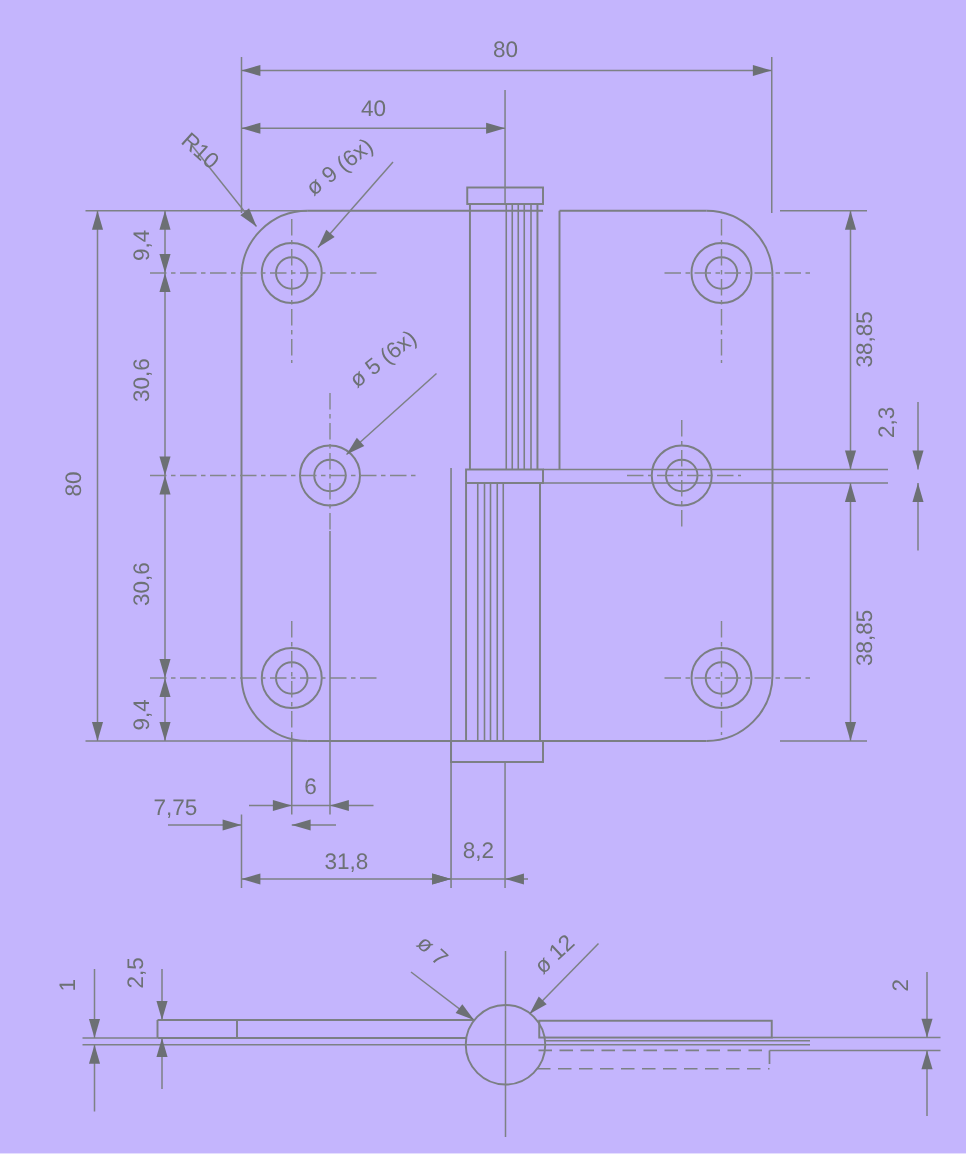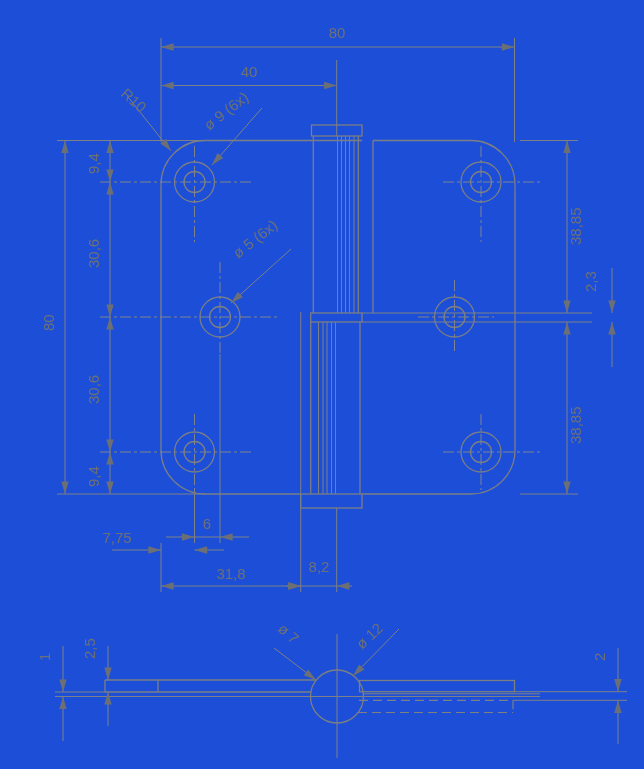--- a/index.html
+++ b/index.html
@@ -1,16 +1,16 @@
 <!DOCTYPE html>
 <html><head>
 <meta charset="utf-8">
 <style>
   html,body{margin:0;padding:0;background:#ffffff;}
-  .stage{width:644px;height:769px;position:relative;background:#1d4ed8;overflow:hidden;}
+  .stage{width:644px;height:769px;position:relative;background:#c4b5fd;overflow:hidden;}
   svg{display:block;}
   .ln{stroke:#7b7f83;stroke-width:1.3;fill:none;stroke-linecap:butt;}
   .thin{stroke:#7d8185;stroke-width:1;fill:none;}
   .curl{stroke:#7b7f83;stroke-width:1.05;fill:none;}
   .dash{stroke:#83878b;stroke-width:0.95;fill:none;stroke-dasharray:11 3 3 3;}
   .hid{stroke:#7d8185;stroke-width:1.15;fill:none;stroke-dasharray:9 5;}
   text{font-family:"Liberation Sans",sans-serif;font-size:15px;fill:#6d7175;}
   .mid{text-anchor:middle;}
 </style>
 </head>

